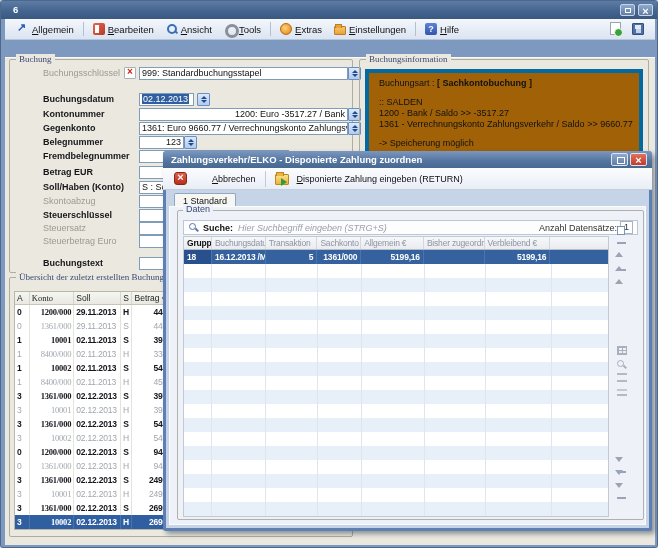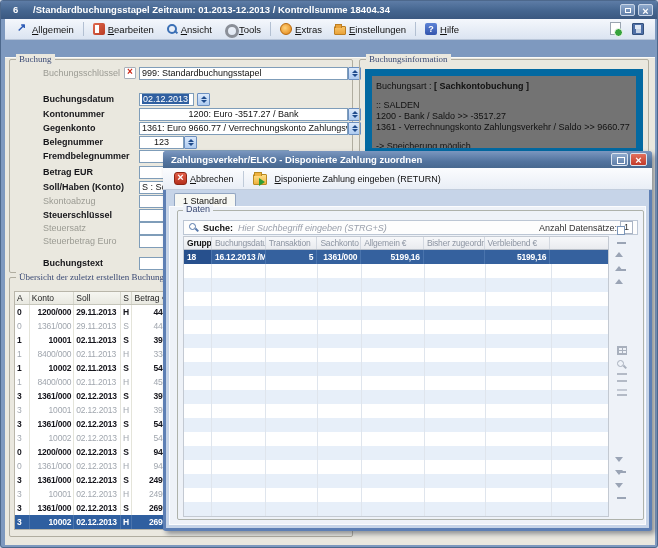--- a/index.html
+++ b/index.html
@@ -62,43 +62,43 @@
 
   .g-buchung{left:8px;top:58px;width:344px;height:214px;}
   .g-info{left:358px;top:58px;width:290px;height:102px;}
   .g-ueber{left:8px;top:276px;width:344px;height:260px;}
 
   
   .frow{position:absolute;left:12px;width:658px;height:13px;}
   .flabel{position:absolute;left:30px;top:0;font-size:9px;font-weight:bold;color:#16161a;line-height:13px;white-space:nowrap;}
   .flabel.dis{color:#9b9b93;font-weight:normal;}
   .ffield{position:absolute;top:0;height:13px;background:#fff;border:1px solid var(--field_border,#7f9db9);font-size:9px;line-height:11px;padding:0 2px;white-space:nowrap;overflow:hidden;}
-  .ffield.ra{text-align:center;}
+  .ffield.ra{text-align:right;}
   .spin{position:absolute;top:0;width:13px;height:13px;background:linear-gradient(180deg,#dce9fa,#aecbf0);border:1px solid #6b8fc0;border-radius:1px;}
   .spin::before{content:"";position:absolute;left:3px;top:2px;border:3px solid transparent;border-bottom:3px solid #1f4b8c;border-top:none;}
   .spin::after{content:"";position:absolute;left:3px;bottom:2px;border:3px solid transparent;border-top:3px solid #1f4b8c;border-bottom:none;}
   .clearbtn{position:absolute;left:111px;top:0;width:12px;height:12px;background:#fff;border:1px solid #a8b0ba;border-radius:1px;}
   .clearbtn::before{content:"×";position:absolute;left:0;right:0;top:-2px;text-align:center;color:#cc2211;font-weight:bold;font-size:10px;}
   .seltext{background:var(--selection,#2f5fa0);color:#fff;padding:0 1px;}
 
   
-  .infobox{position:absolute;left:364px;top:68px;width:278px;height:86px;background:#737373;border:7px solid #0369a1;padding:5px 4px;font-size:9px;line-height:11px;overflow:hidden;}
+  .infobox{position:absolute;left:364px;top:68px;width:278px;height:86px;background:#a16207;border:4px solid #0369a1;padding:5px 10px;font-size:9px;line-height:11px;overflow:hidden;}
   .infoline{white-space:nowrap;}
   .gap8{height:8px;}
 
   
   .utable{position:absolute;left:13px;top:290px;width:156px;background:#fff;border:1px solid #b9b6aa;}
   .uhead{display:flex;height:13px;background:linear-gradient(180deg,#f6f6f1,#e9e9e1);border-bottom:1px solid #c6c6bb;font-size:8.5px;color:#222;}
   .uhc{padding:0 2px;line-height:13px;border-right:1px solid #d6d6cc;overflow:hidden;white-space:nowrap;}
   .urow{display:flex;height:14px;font-size:8.5px;letter-spacing:-0.2px;font-weight:bold;color:#15151c;}
   .urow.dim{color:#a0a6ae;font-weight:normal;}
   .urow.selected{background:var(--selection,#2f5fa0);color:#fff;}
   .uc{padding:0 2px;line-height:14px;border-right:1px solid #e4e4da;overflow:hidden;white-space:nowrap;}
   .urow.selected .uc{border-right-color:#4a74ad;}
-  .ca{width:15px;} .ck{width:45px;text-align:right;} .cd{width:47px;} .cs{width:12px;text-align:center;} .cb{width:37px;text-align:right;border-right:none;}
+  .ca{width:15px;} .ck{width:45px;text-align:right;font-family:Liberation Serif, serif;} .cd{width:47px;} .cs{width:12px;text-align:center;} .cb{width:37px;text-align:right;border-right:none;}
   .uhead .ck,.uhead .cb{text-align:left;}
 
   
   .dialog{position:absolute;left:162px;top:150px;width:489px;height:380px;z-index:10;
     background:var(--dialog_body,#c6d4e8);border:3px solid #5d7fb4;border-top:none;border-radius:4px 4px 3px 3px;
     box-shadow:3px 3px 5px rgba(30,40,60,.45);}
   .dtitle{position:absolute;left:-3px;top:0;width:489px;height:17px;border-radius:3px 3px 0 0;
     background:linear-gradient(180deg,#7b97bf 0%,#53749f 60%,#47688f 100%);
     color:#fff;font-weight:bold;font-size:9.5px;line-height:17px;}
   .dtitle .dt-text{position:absolute;left:8px;white-space:nowrap;}
@@ -169,21 +169,20 @@
   .ic-lines2{width:10px;height:9px;border-bottom:2px solid #b3bac6;}
   .ic-lines2::before{content:"";position:absolute;left:0;top:2px;width:10px;height:2px;background:#c3c9d4;}
 </style>
 </head>
 <body>
 
 <div class="win">
 
   <div class="titlebar">
     <span class="t-num">6</span>
-    <span class="t-title">/Standardbuchungsstapel Zeitraum: 01.2013-12.2013 / Kontrollsumme 18404.34</span>
     <span class="t-btns">
       <span class="tb-sq">
           <span class="g-restore"></span>
         </span>
       <span class="tb-sq g-x"></span>
     </span>
   </div>
 
   <div class="menubar">
     <span class="mi">
@@ -455,21 +454,21 @@
     <div class="dtitle">
       <span class="dt-text">Zahlungsverkehr/ELKO - Disponierte Zahlung zuordnen</span>
       <span class="dbtns">
         <span class="db db-restore"></span>
         <span class="db db-close"></span>
       </span>
     </div>
     <div class="dtoolbar">
       <span class="titem">
         <span class="ic ic-cancel"></span>
-        <span class="tlabel" style="margin-left:0">Abbrechen</span>
+        <span class="tlabel" style="margin-left:22px">Abbrechen</span>
       </span>
       <span class="tsep"></span>
       <span class="titem">
         <span class="ic ic-assign"></span>
         <span class="tlabel" style="margin-left:5px">Disponierte Zahlung eingeben (RETURN)</span>
       </span>
     </div>
 
     <span class="dtab">1 Standard</span>
     <div class="dpanel"></div>

